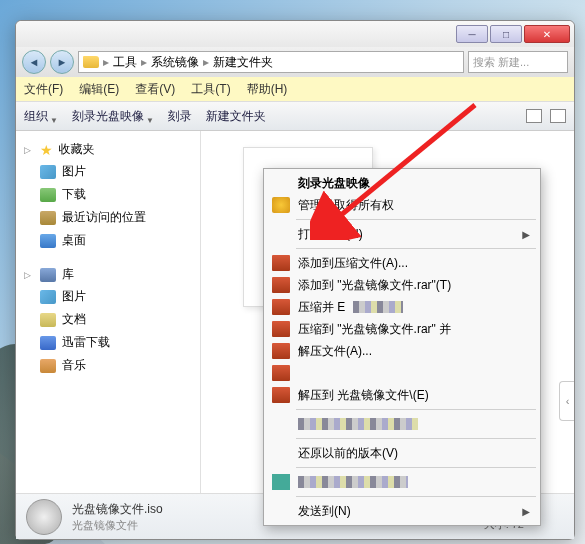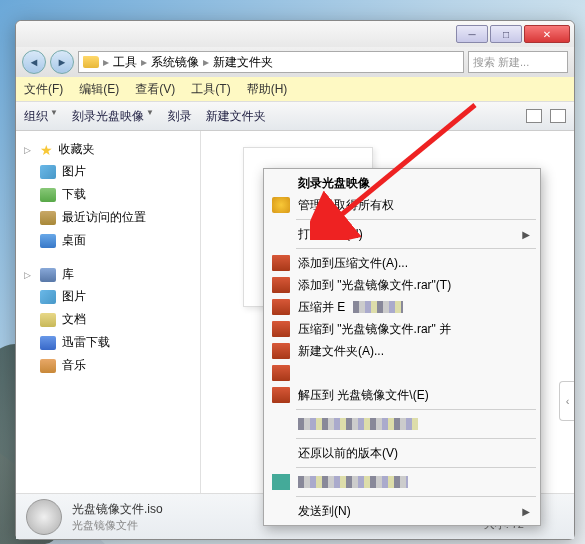--- a/index.html
+++ b/index.html
@@ -20,21 +20,21 @@
 .nav-btn { width: 24px; height: 24px; border-radius: 50%; background: linear-gradient(180deg, #d8e8f8 0%, #a8c8e8 100%); border: 1px solid #7aa; display: flex; align-items: center; justify-content: center; font-size: 11px; color: #357; }
 .addr-field { flex: 1; height: 22px; background: #fff; border: 1px solid #aaa; display: flex; align-items: center; padding: 0 4px; font-size: 12px; gap: 4px; }
 .addr-field .sep { color: #888; }
 .folder-icon-sm { width: 16px; height: 12px; background: linear-gradient(180deg, #ffd86a 0%, #e8b838 100%); border-radius: 1px 3px 2px 2px; }
 .search-field { width: 100px; height: 22px; background: #fff; border: 1px solid #aaa; font-size: 11px; padding: 0 4px; color: #999; display: flex; align-items: center; }
 
 .menu-bar { height: 24px; background: #fef9c3; display: flex; align-items: center; padding: 0 8px; font-size: 12px; gap: 16px; color: #333; }
 .menu-bar span { cursor: pointer; }
 
 .toolbar { height: 30px; background: linear-gradient(180deg, #f8f8f8 0%, #e4e8ec 100%); border-top: 1px solid #ddd; border-bottom: 1px solid #ccc; display: flex; align-items: center; padding: 0 8px; font-size: 12px; gap: 14px; color: #224; }
-.toolbar .tb-item { display: flex; align-items: flex-start; gap: 2px; cursor: pointer; }
+.toolbar .tb-item { display: flex; align-items: flex-end; gap: 2px; cursor: pointer; }
 .toolbar .dd { font-size: 8px; color: #666; }
 .toolbar .right { margin-left: auto; display: flex; gap: 8px; }
 .view-icon { width: 16px; height: 14px; border: 1px solid #888; background: #fff; }
 
 .body-area { flex: 1; display: flex; background: #fff; }
 
 .sidebar { width: 185px; background: #fff; border-right: 1px solid #e0e0e0; padding: 8px 0; font-size: 12px; overflow: hidden; }
 .sb-group { margin-bottom: 12px; }
 .sb-header { display: flex; align-items: center; padding: 2px 8px; gap: 6px; font-weight: normal; }
 .sb-item { display: flex; align-items: center; padding: 3px 8px 3px 24px; gap: 6px; cursor: pointer; }
@@ -226,21 +226,21 @@
       <span class="ctx-icon ctx-rar"></span>
       <span>压缩并 E</span>
       <span class="ctx-blur" style="width:50px"></span>
     </div>
   <div class="ctx-item">
       <span class="ctx-icon ctx-rar"></span>
       <span>压缩到 "光盘镜像文件.rar" 并</span>
     </div>
   <div class="ctx-item">
       <span class="ctx-icon ctx-rar"></span>
-      <span>新建文件夹(A)...</span>
+      <span>解压文件(A)...</span>
     </div>
   <div class="ctx-item">
       <span class="ctx-icon ctx-rar"></span>
     </div>
   <div class="ctx-item">
       <span class="ctx-icon ctx-rar"></span>
       <span>解压到 光盘镜像文件\(E)</span>
     </div>
   <div class="ctx-sep"></div>
   <div class="ctx-item">

